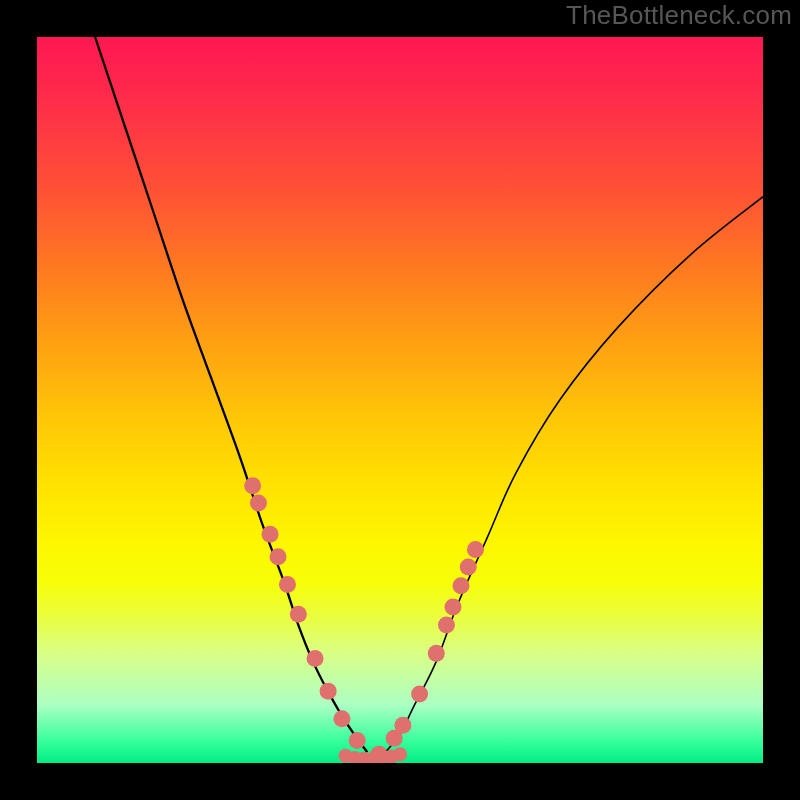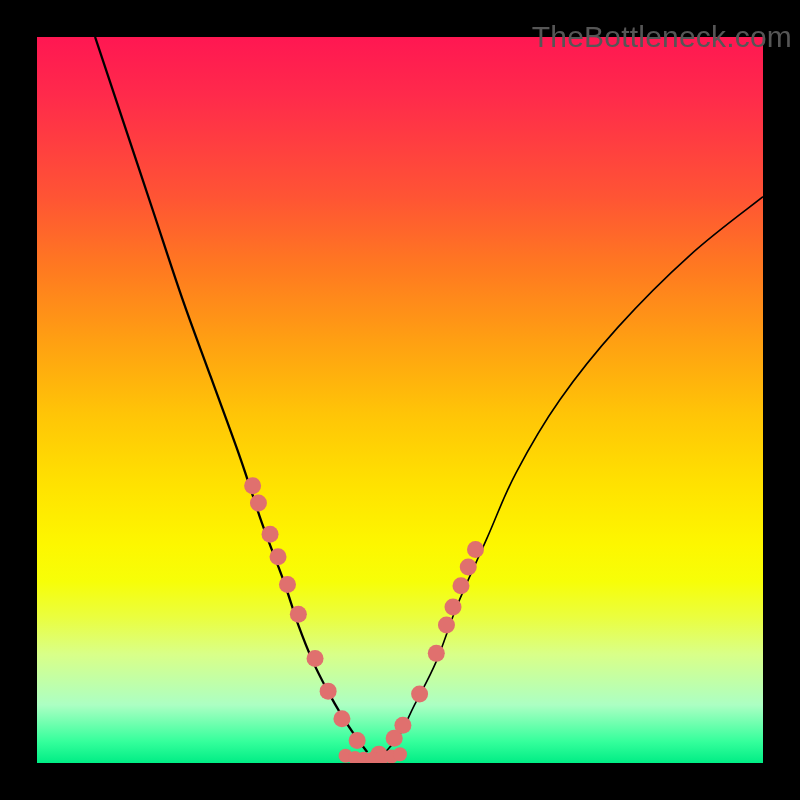--- a/index.html
+++ b/index.html
@@ -7,24 +7,24 @@
 
   .chart-container {
     position: relative;
     width: 800px;
     height: 800px;
     background: #000;
   }
 
   .watermark {
     position: absolute;
-    top: 20px;
+    top: 0;
     right: 8px;
     font-family: Arial, Helvetica, sans-serif;
-    font-size: 30px;
+    font-size: 26px;
     font-weight: 400;
     color: #565656;
     letter-spacing: 0.2px;
     z-index: 20;
   }
 
   .plot-area {
     position: absolute;
     left: 37px;
     top: 37px;

